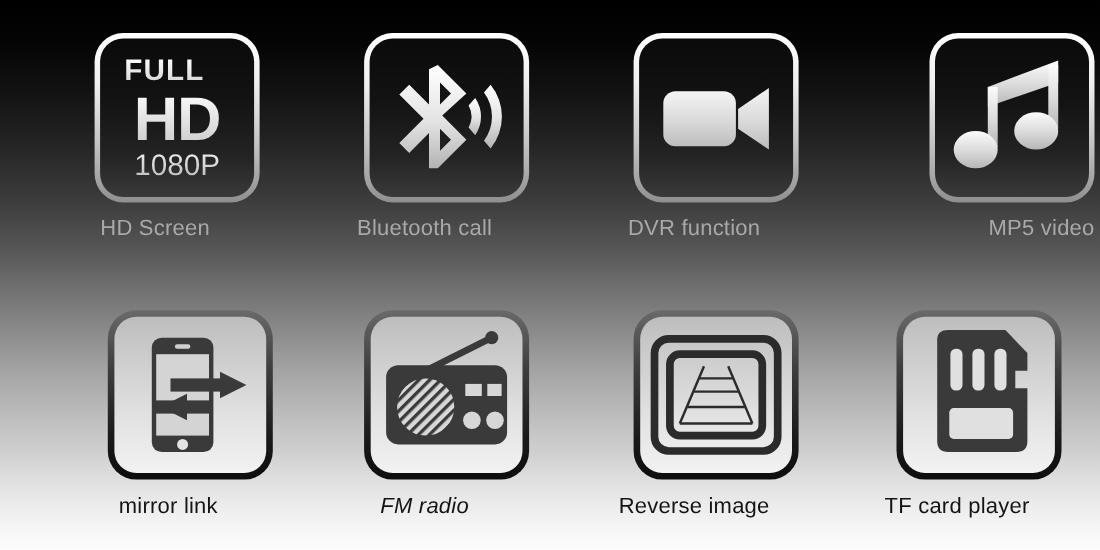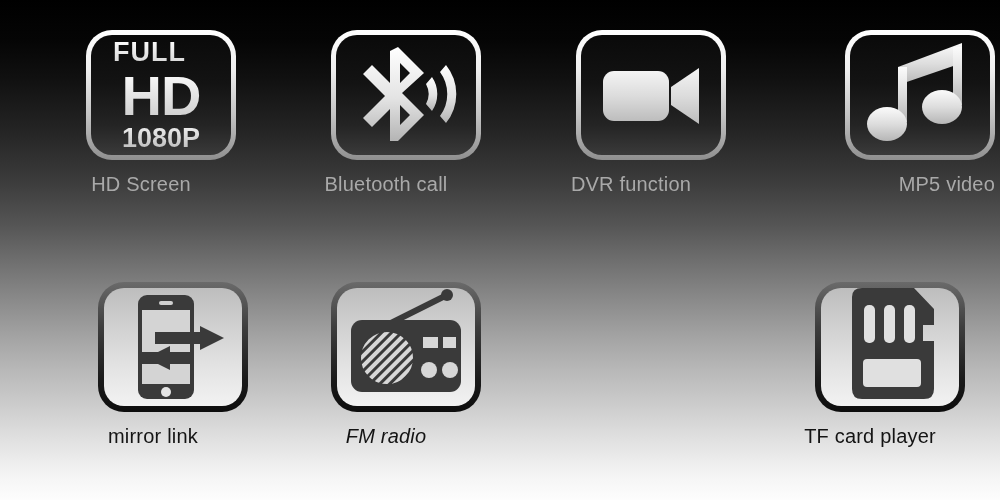--- a/index.html
+++ b/index.html
@@ -41,21 +41,21 @@
     position: absolute;
     width: 250px;
     display: flex;
     flex-direction: column;
     align-items: center;
   }
 
   .tile {
     position: relative;
     width: 150px;
-    height: 130px;
+    height: 154px;
     box-sizing: border-box;
     border-radius: 26px;
     margin-left: 40px;
   }
 
   
   .row-top .tile {
     border: 5px solid;
     border-image: linear-gradient(to bottom, #ffffff 0%, #f2f2f2 35%, #c9c9c9 70%, #9a9a9a 100%) 1;
     border-radius: 26px;
@@ -138,21 +138,21 @@
     font-weight: bold;
     line-height: 1;
     letter-spacing: -1px;
     background: linear-gradient(to bottom, #ffffff, #c9c9c9);
     -webkit-background-clip: text;
     background-clip: text;
     color: transparent;
   }
   .hd-small {
     font-size: 27px;
-    font-weight: bold;
+    font-weight: normal;
     line-height: 1;
     margin-top: 1px;
     letter-spacing: 0px;
     background: linear-gradient(to bottom, #f0f0f0, #b9b9b9);
     -webkit-background-clip: text;
     background-clip: text;
     color: transparent;
   }
 </style>
 </head>
@@ -298,20 +298,44 @@
 
               <circle cx="88" cy="88" r="8" fill="#d7d7d7"></circle>
               <circle cx="109" cy="88" r="8" fill="#d7d7d7"></circle>
             </svg>
           </div>
         </div>
       </div>
       <div class="caption">FM radio</div>
     </div>
 
+    <div class="cell row-bot" style="left:506px; top:282px;">
+      <div class="tile">
+        <div class="tile-inner">
+          <div class="glyph">
+            <svg width="122" height="112" viewBox="0 0 122 112">
+
+              <rect x="5" y="5" width="112" height="102" rx="13" fill="none" stroke="#2b2b2b" stroke-width="7"></rect>
+
+              <rect x="19" y="19" width="84" height="74" rx="9" fill="none" stroke="#2b2b2b" stroke-width="7"></rect>
+
+              <g stroke="#2b2b2b" stroke-width="2.2" fill="none">
+                <line x1="50" y1="30" x2="28" y2="82"></line>
+                <line x1="72" y1="30" x2="94" y2="82"></line>
+                <line x1="46" y1="41" x2="76" y2="41"></line>
+                <line x1="41" y1="53" x2="81" y2="53"></line>
+                <line x1="35" y1="67" x2="87" y2="67"></line>
+                <line x1="28" y1="82" x2="94" y2="82"></line>
+              </g>
+            </svg>
+          </div>
+        </div>
+      </div>
+      <div class="caption">Reverse image</div>
+    </div>
 
     <div class="cell row-bot" style="left:745px; top:282px;justify-content:center;">
       <div class="tile">
         <div class="tile-inner">
           <div class="glyph">
             <svg width="120" height="124" viewBox="0 0 120 124">
 
               <path d="M22 12 Q22 3 32 3 L84 3 L104 24 L104 40 L93 40 L93 56 L104 56 L104 104 Q104 114 94 114 L32 114 Q22 114 22 104 Z" fill="#3a3a3a"></path>
 
               <rect x="34" y="20" width="11" height="38" rx="5" fill="#e0e0e0"></rect>

